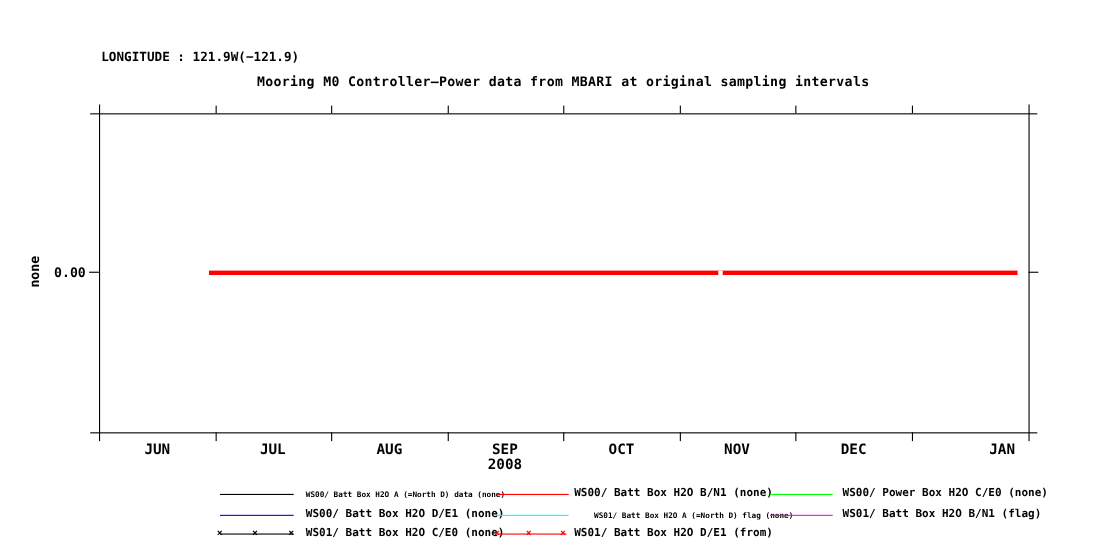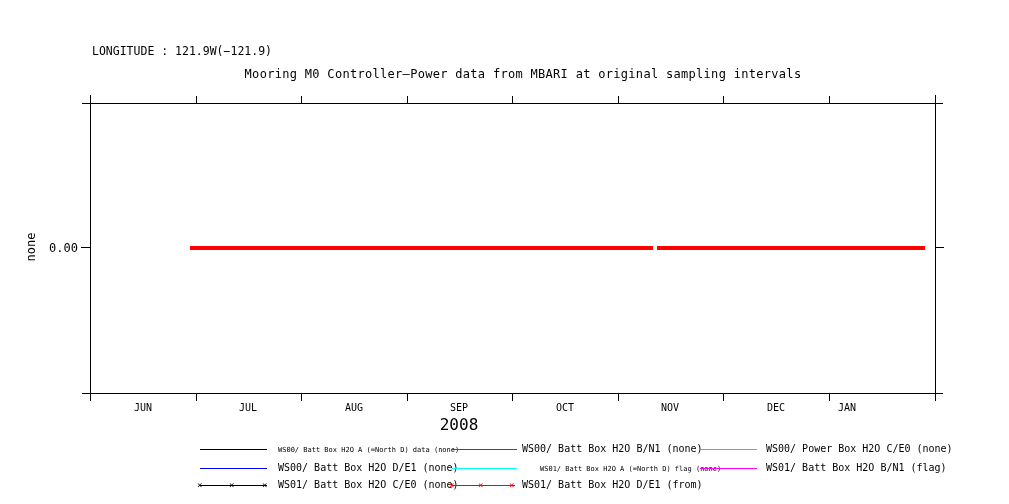--- a/index.html
+++ b/index.html
@@ -1,43 +1,43 @@
 <!DOCTYPE html>
 <html><head>
 <meta charset="utf-8">
 <style>
   html,body{margin:0;padding:0;background:#ffffff;}
   #screen{
     position:relative;width:1009px;height:504px;background:#ffffff;
-    font-family:"DejaVu Sans Mono", monospace;color:#000;overflow:hidden;
+    font-family:"DejaVu Sans Mono", monospace;color:#000;overflow:hidden;font-weight:bold;
   }
   .abs{position:absolute;}
   
   #header-block{left:92px;top:19px;font-size:11.5px;line-height:13px;white-space:pre;}
   
-  #plot-title{left:512px;top:67px;transform:translateX(-50%);font-size:12px;white-space:nowrap;letter-spacing:0.3px;margin-left:11px;}
+  #plot-title{left:512px;top:67px;transform:translateX(-50%);font-size:12px;white-space:nowrap;letter-spacing:0.3px;}
   
   .axis-line{background:#000;}
   #axis-top{left:82px;top:103px;width:861px;height:1px;}
   #axis-bottom{left:82px;top:393px;width:861px;height:1px;}
   #axis-left{left:90px;top:95px;width:1px;height:306px;}
   #axis-right{left:935px;top:95px;width:1px;height:306px;}
   .tick{background:#000;position:absolute;}
   .tick-top{top:96px;width:1px;height:7px;}
   .tick-bottom{top:393px;width:1px;height:8px;}
   .tick-y{height:1px;width:9px;top:247px;}
   
   #y-tick-label{left:44px;top:241px;width:34px;text-align:right;font-size:12px;}
   #y-axis-label{left:31px;top:247px;transform:translate(-50%,-50%) rotate(-90deg);font-size:12px;}
   
   #data-line{left:190px;top:246px;width:735px;height:4px;}
   #data-line-gap{left:653px;top:246px;width:4px;height:4px;background:#ffffff;}
   
-  .month-label{top:402px;transform:translateX(-50%);font-size:10px;white-space:nowrap;}
-  #year-label{left:459px;top:415px;transform:translateX(-50%);font-size:16px;}
+  .month-label{top:402px;transform:translateX(-50%);font-size:13px;white-space:nowrap;}
+  #year-label{left:459px;top:415px;transform:translateX(-50%);font-size:13px;}
   
   .leg-line{position:absolute;height:1px;}
   .leg-label{position:absolute;font-size:10px;white-space:nowrap;}
   .leg-label-small{position:absolute;font-size:7px;white-space:nowrap;}
   .leg-marker{position:absolute;font-size:9px;line-height:9px;}
 </style>
 </head>
 <body>
 
 <div id="screen">
@@ -78,21 +78,21 @@
   <div class="abs" id="data-line" style="background-color: rgb(255, 0, 0);"></div>
   <div class="abs" id="data-line-gap"></div>
 
   <div class="abs month-label" style="left:143px">JUN</div>
   <div class="abs month-label" style="left:248px">JUL</div>
   <div class="abs month-label" style="left:354px">AUG</div>
   <div class="abs month-label" style="left:459px">SEP</div>
   <div class="abs month-label" style="left:565px">OCT</div>
   <div class="abs month-label" style="left:670px">NOV</div>
   <div class="abs month-label" style="left:776px">DEC</div>
-  <div class="abs month-label" style="left:847px">JAN</div>
+  <div class="abs month-label" style="left:911px">JAN</div>
 
   <div class="abs" id="year-label">2008</div>
 
   <div class="leg-line" style="left: 200px; top: 449px; width: 67px; background-color: rgb(0, 0, 0);"></div>
   <div class="leg-label-small" style="left:278px;top:446px">WS00/ Batt Box H2O A (=North D) data (none)</div>
 
   <div class="leg-line" style="left: 452px; top: 449px; width: 65px; background-color: rgb(255, 0, 0);"></div>
   <div class="leg-label" style="left:522px;top:443px">WS00/ Batt Box H2O B/N1 (none)</div>
 
   <div class="leg-line" style="left: 700px; top: 449px; width: 57px; background-color: rgb(0, 255, 0);"></div>

